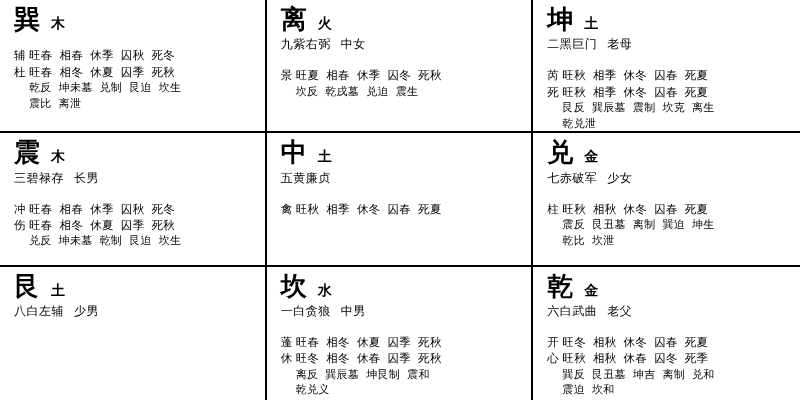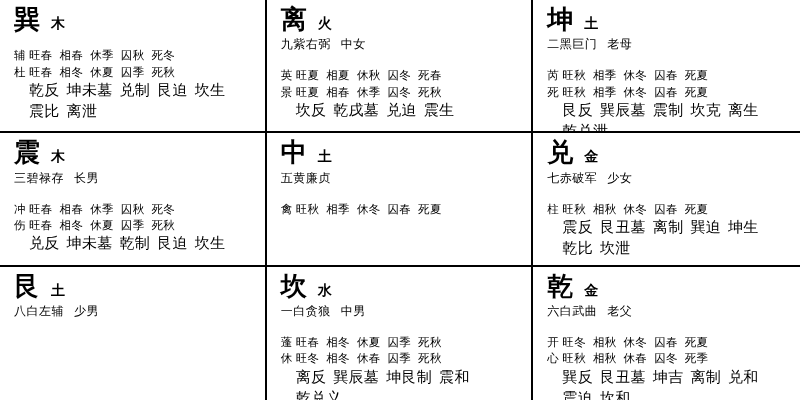--- a/index.html
+++ b/index.html
@@ -62,21 +62,21 @@
   .rows { margin-top: 14px; }
   .row {
     font-size: 11.5px;
     line-height: 1.42;
     white-space: nowrap;
     letter-spacing: 0.3px;
   }
   .row .lead { display: inline-block; min-width: 15px; }
   .row .seg { display: inline-block; margin-right: 7px; }
   .tail {
-    font-size: 15px;
+    font-size: 11px;
     line-height: 1.42;
     white-space: nowrap;
     letter-spacing: 0.3px;
     padding-left: 15px;
   }
   .tail .seg { display: inline-block; margin-right: 7px; }
 </style>
 </head>
 <body>
 
@@ -93,21 +93,20 @@
         <div class="tail"><span class="seg">震比</span><span class="seg">离泄</span></div>
       </div>
     </div>
     <div class="cell">
       <div class="head">
         <span class="trigram">离</span>
         <span class="element">火</span>
       </div>
       <div class="subtitle"><span>九紫右弼</span><span class="gap"></span><span>中女</span></div>
       <div class="rows">
-        <div class="row"><span class="lead">英</span><span class="seg">旺夏</span><span class="seg">相夏</span><span class="seg">休秋</span><span class="seg">囚冬</span><span class="seg">死春</span></div>
         <div class="row"><span class="lead">景</span><span class="seg">旺夏</span><span class="seg">相春</span><span class="seg">休季</span><span class="seg">囚冬</span><span class="seg">死秋</span></div>
         <div class="tail"><span class="seg">坎反</span><span class="seg">乾戌墓</span><span class="seg">兑迫</span><span class="seg">震生</span></div>
       </div>
     </div>
     <div class="cell col3">
       <div class="head">
         <span class="trigram">坤</span>
         <span class="element">土</span>
       </div>
       <div class="subtitle"><span>二黑巨门</span><span class="gap"></span><span>老母</span></div>

